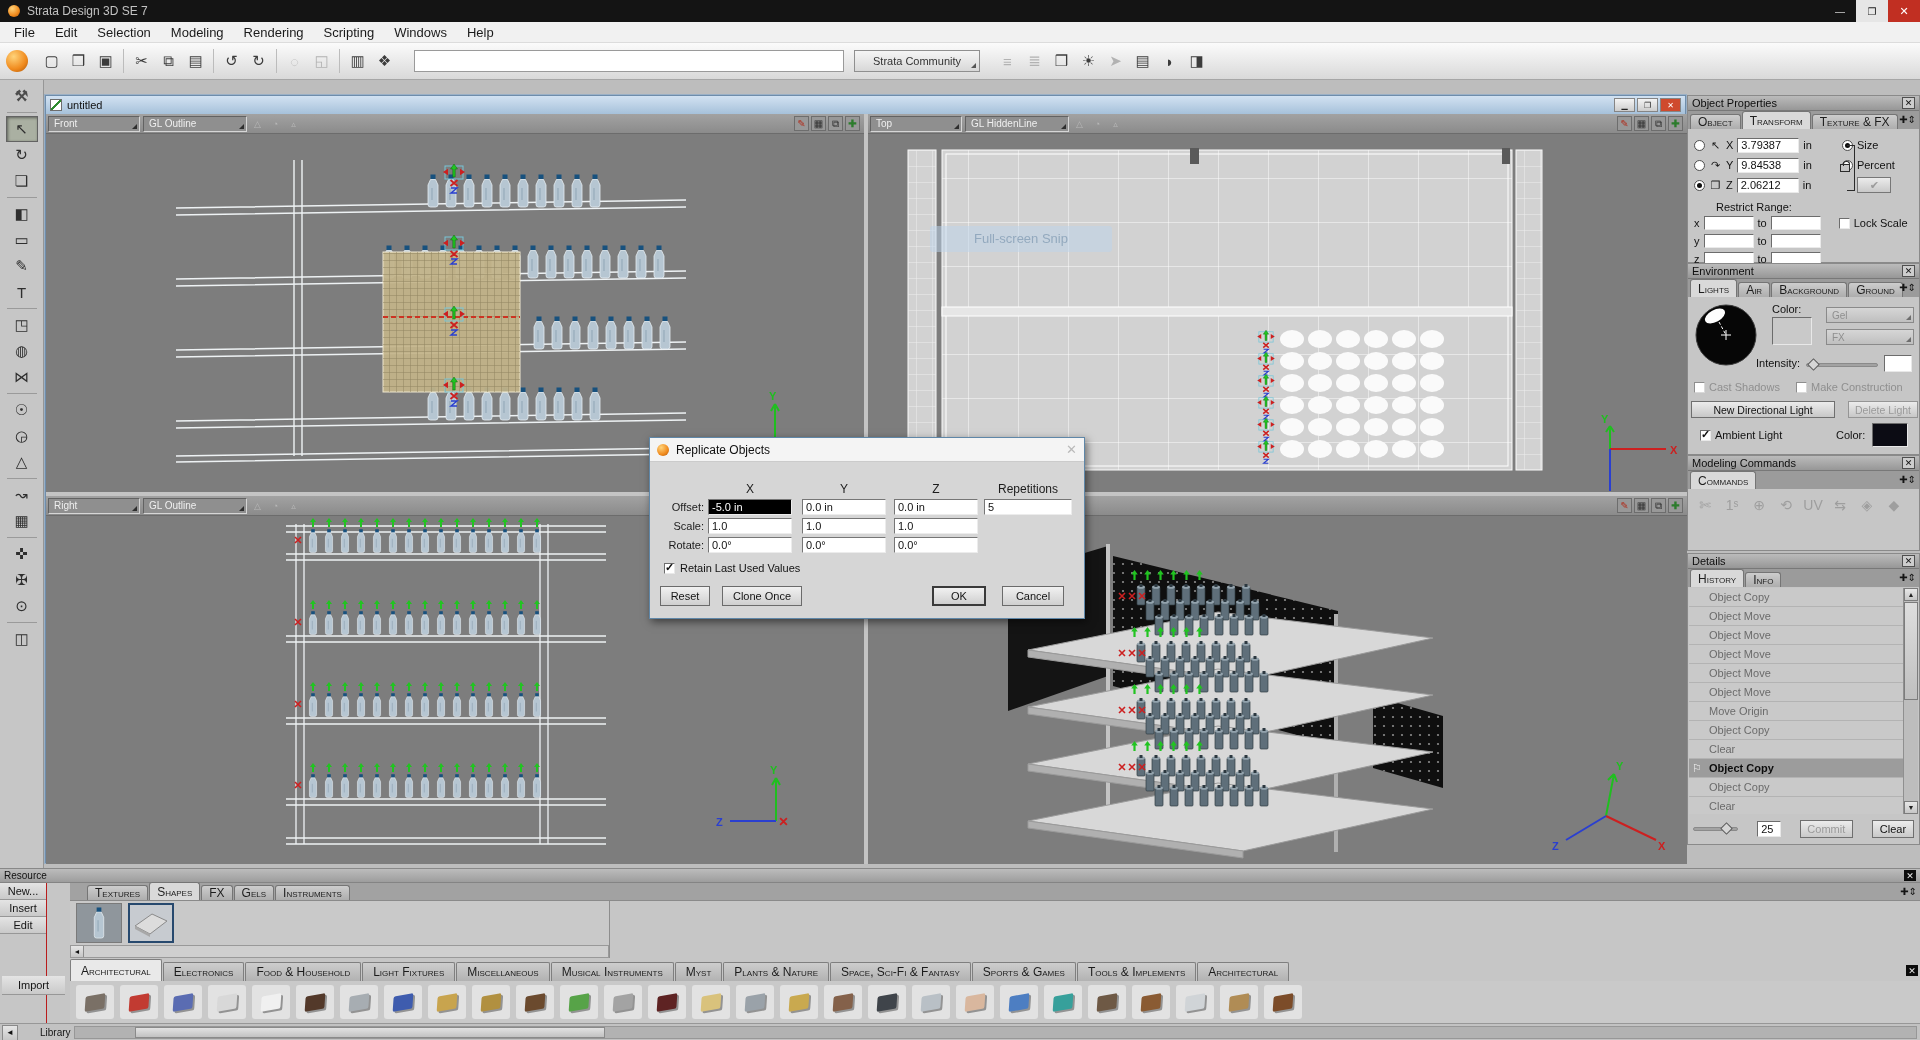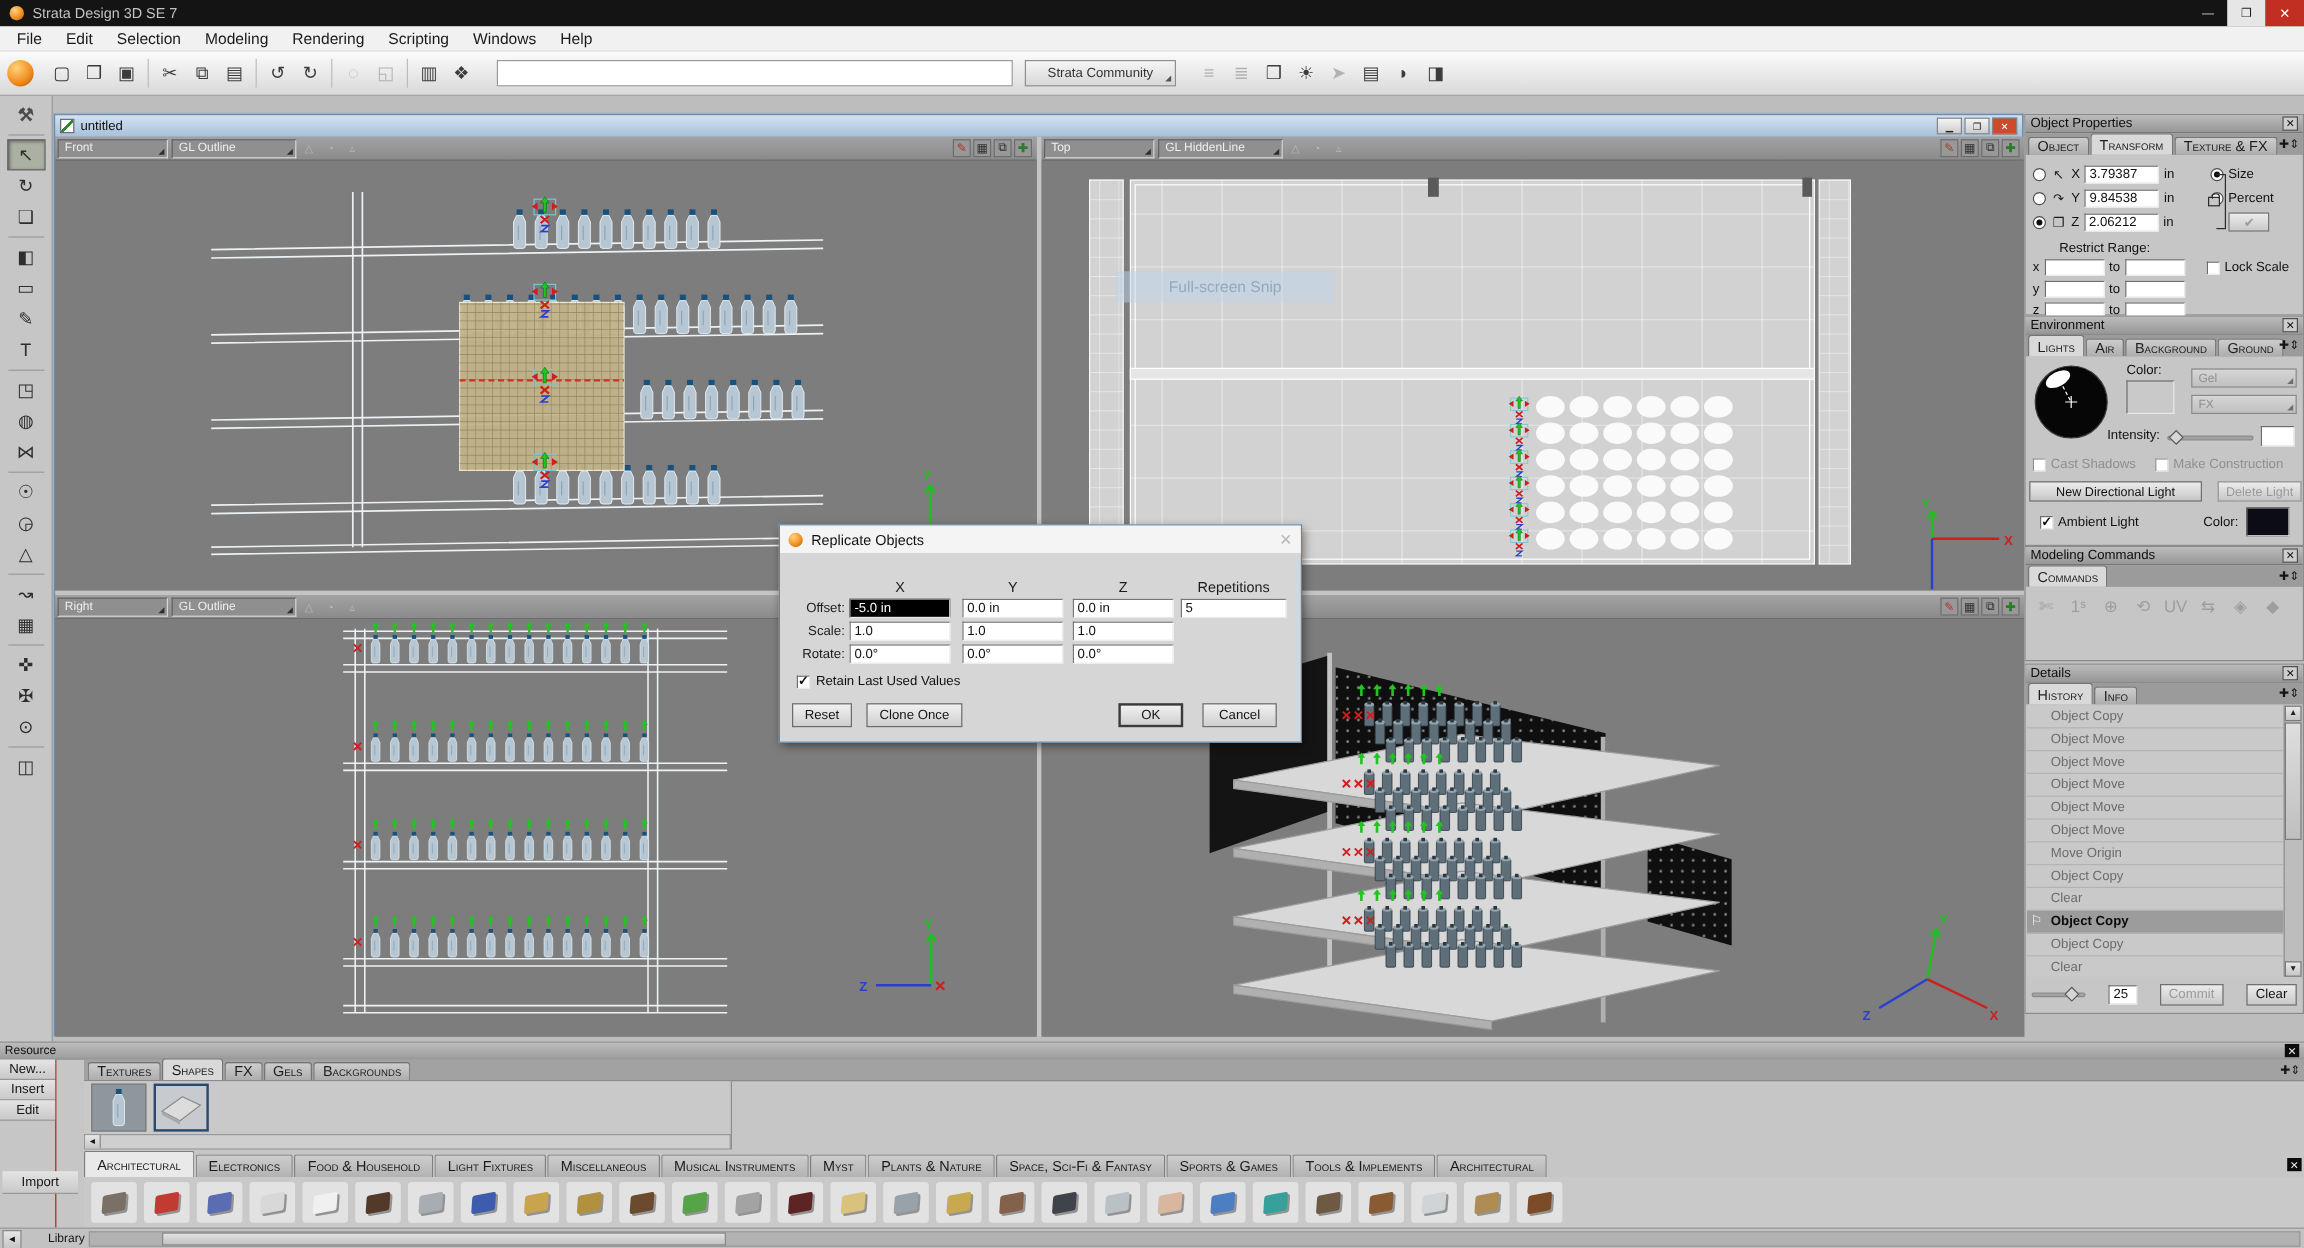--- a/index.html
+++ b/index.html
@@ -100,21 +100,21 @@
 .scr-thumb{position:absolute;left:0;width:14px;background:linear-gradient(#dedede,#bfbfbf);border:1px solid #7c7c7c;}
 .det-bottom{position:absolute;left:0;bottom:2px;right:0;height:26px;display:flex;align-items:center;gap:19px;padding:0 5px;}
 .det-btn{height:18px;background:linear-gradient(#ececec,#c9c9c9);border:1px solid #6f6f6f;display:flex;align-items:center;justify-content:center;font-size:11px;}
 
 #resource{position:absolute;left:0;top:868px;width:1920px;height:172px;background:#c6c6c6;border-top:1px solid #888;}
 #res-header{height:14px;background:linear-gradient(#bcbcbc,#9d9d9d);font-size:10px;display:flex;align-items:center;padding:0 4px;color:#101010;border-bottom:1px solid #848484;}
 .blackx{width:12px;height:11px;background:#0b0b0b;color:#e8e8e8;font-size:9px;display:flex;align-items:center;justify-content:center;margin-left:auto;}
 #res-leftcol{position:absolute;left:0;top:14px;width:47px;height:140px;border-right:1px solid #b91c1c;}
 .res-btn{height:17px;border-bottom:1px solid #979797;display:flex;align-items:center;justify-content:center;font-size:11px;background:linear-gradient(#e4e4e4,#c9c9c9);color:#141414;}
 #res-import{position:absolute;left:2px;top:93px;width:63px;height:19px;}
-#res-tabs{position:absolute;left:70px;top:14px;right:0;height:18px;background:#a2a2a2;display:flex;align-items:flex-end;padding-left:3px;border-bottom:1px solid #8a8a8a;}
+#res-tabs{position:absolute;left:70px;top:14px;right:0;height:18px;background:#a2a2a2;display:flex;align-items:flex-end;padding-left:17px;border-bottom:1px solid #8a8a8a;}
 #res-thumbs{position:absolute;left:70px;top:32px;width:539px;height:44px;background:#c9c9c9;display:flex;gap:6px;padding:2px 6px;}
 .big-thumb{width:46px;height:40px;background:#8f969c;border:1px solid #7a7a7a;display:flex;align-items:center;justify-content:center;}
 .big-thumb.sel{background:#c7cbd0;border:2px solid #27496e;}
 #res-hscroll{position:absolute;left:70px;top:76px;width:539px;height:13px;background:#cfcfcf;border:1px solid #999;display:flex;}
 .hs-btn{width:13px;height:11px;background:linear-gradient(#e6e6e6,#c6c6c6);border-right:1px solid #8d8d8d;font-size:7px;display:flex;align-items:center;justify-content:center;}
 #res-vdiv{position:absolute;left:609px;top:32px;width:1px;height:57px;background:#8d8d8d;}
 #res-cats{position:absolute;left:70px;top:90px;right:16px;height:22px;display:flex;align-items:flex-end;}
 .cat{height:19px;padding:0 10px;font-variant:small-caps;font-size:12px;background:linear-gradient(#cdcdcd,#b2b2b2);border:1px solid #7f7f7f;border-bottom:none;border-radius:2px 2px 0 0;margin-right:1px;color:#1b1b1b;display:flex;align-items:center;white-space:nowrap;}
 .cat.active{background:#e9e9e9;height:22px;}
 #res-catx{position:absolute;right:2px;top:96px;}
@@ -993,21 +993,21 @@
     <div class="res-btn">New...</div>
     <div class="res-btn">Insert</div>
     <div class="res-btn">Edit</div>
     <div class="res-btn" id="res-import">Import</div>
   </div>
   <div id="res-tabs">
       <div class="ptab">Textures</div>
       <div class="ptab active">Shapes</div>
       <div class="ptab">FX</div>
       <div class="ptab">Gels</div>
-      <div class="ptab">Backgrounds</div>
+      <div class="ptab">Instruments</div>
       <span class="ptab-add">✚⇕</span>
     </div>
   <div id="res-thumbs">
     <div class="big-thumb">
       <svg width="22" height="34">
           <use href="#bt" width="18" height="32" x="2" y="1"></use>
         </svg>
     </div>
     <div class="big-thumb sel">
       <svg width="38" height="30">

